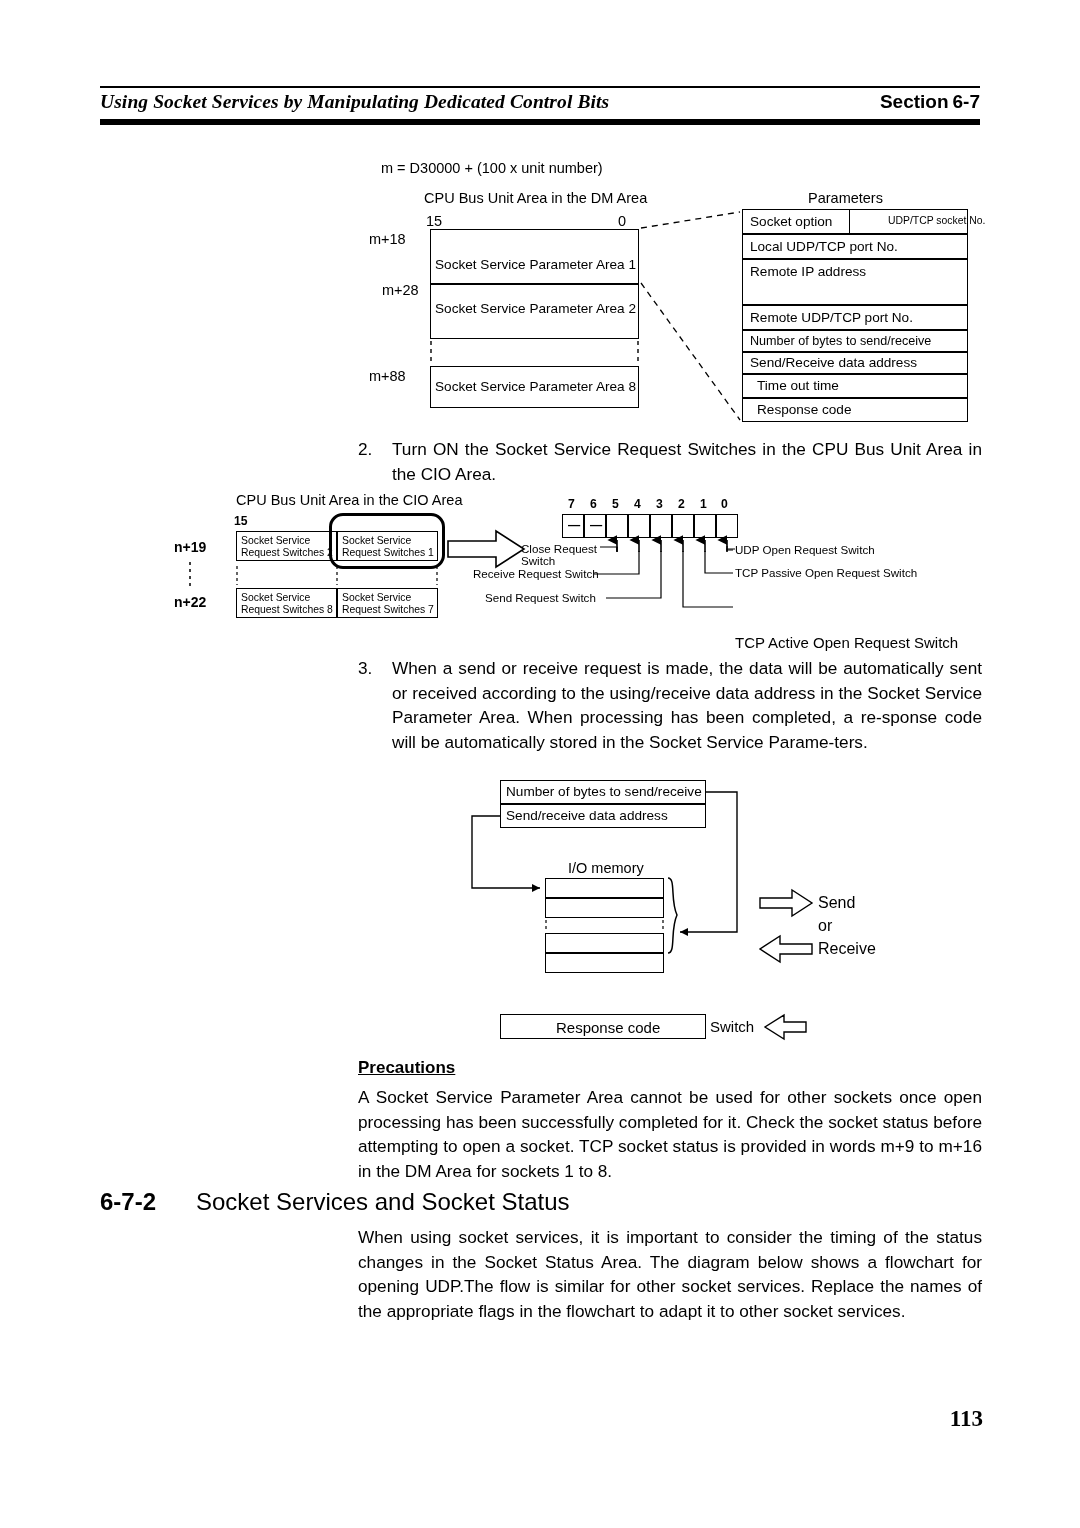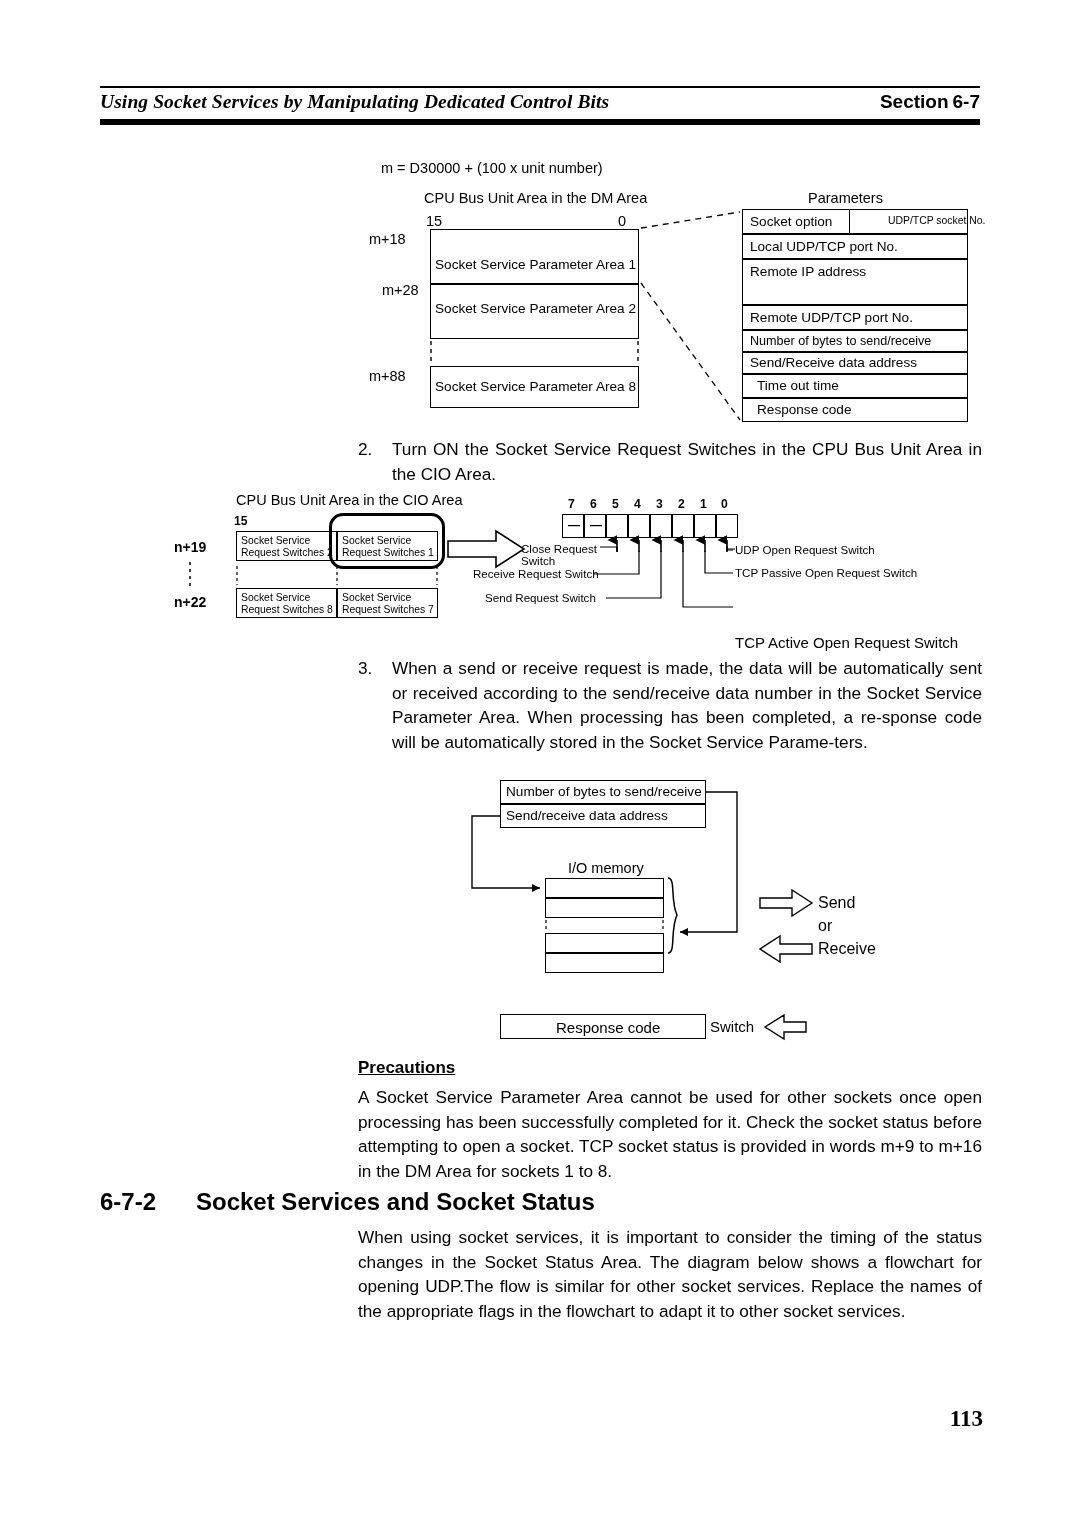--- a/index.html
+++ b/index.html
@@ -119,21 +119,21 @@
     align-items: baseline;
   }
   #sec-heading .sh-num {
     font-size: 24px;
     font-weight: bold;
     width: 96px;
     flex: 0 0 96px;
   }
   #sec-heading .sh-title {
     font-size: 24px;
-    font-weight: bold;
+    font-weight: normal;
   }
 
   #page-number {
     position: absolute;
     left: 0;
     top: 1406px;
     width: 983px;
     text-align: right;
     font-family: "Liberation Serif", serif;
     font-weight: bold;
@@ -264,21 +264,21 @@
 <div class="tiny-label" style="left:521px; top:543px; font-size:11.6px;"><span>Close Request</span><br><span>Switch</span></div>
 <div class="tiny-label" style="left:473px; top:568px; font-size:11.6px;">Receive Request Switch</div>
 <div class="tiny-label" style="left:485px; top:592px; font-size:11.6px;">Send Request Switch</div>
 
 <div class="tiny-label" style="left:735px; top:544px; font-size:11.6px;">UDP Open Request Switch</div>
 <div class="tiny-label" style="left:735px; top:567px; font-size:11.6px;">TCP Passive Open Request Switch</div>
 <div class="tiny-label" style="left:735px; top:637px; font-size:15px;">TCP Active Open Request Switch</div>
 
 <div class="num-item" style="left:358px; top:656px; width:624px;">
   <div class="num">3.</div>
-  <div class="txt">When a send or receive request is made, the data will be automatically sent or received according to the send/receive data number in the Socket Service Parameter Area. When processing has been completed, a re-sponse code will be automatically stored in the Socket Service Parame-ters.</div>
+  <div class="txt">When a send or receive request is made, the data will be automatically sent or received according to the using/receive data address in the Socket Service Parameter Area. When processing has been completed, a re-sponse code will be automatically stored in the Socket Service Parame-ters.</div>
 </div>
 
 <div class="box" style="left:500px; top:780px; width:206px; height:24px;"></div>
 <div class="box-label" style="left:506px; top:784px;">Number of bytes to send/receive</div>
 
 <div class="box" style="left:500px; top:804px; width:206px; height:24px;"></div>
 <div class="box-label" style="left:506px; top:808px;">Send/receive data address</div>
 
 <div class="diagram-label" style="left:568px; top:860px;">I/O memory</div>
 

